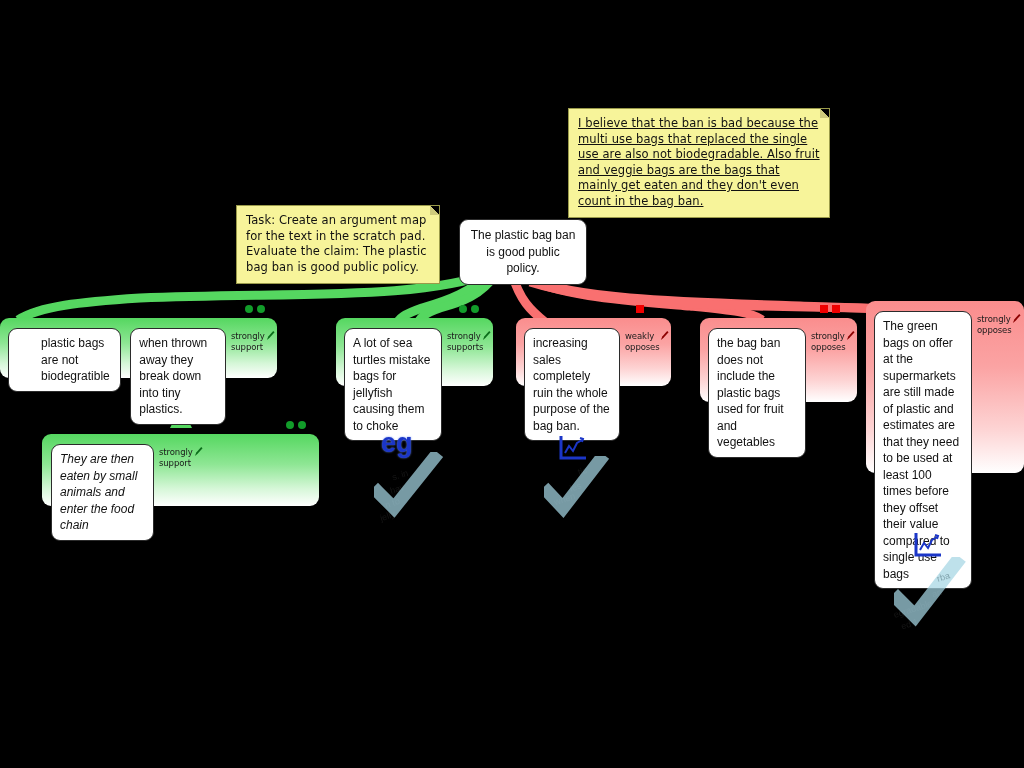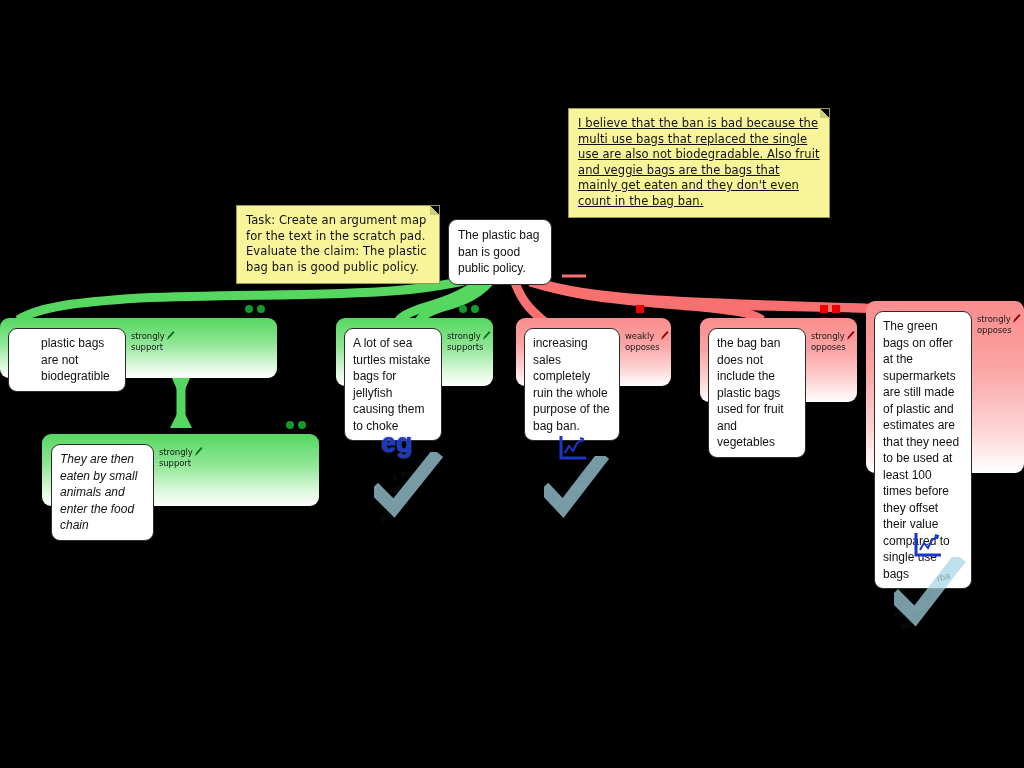--- a/index.html
+++ b/index.html
@@ -171,31 +171,34 @@
   <div class="sticky" style="left:568px; top:108px; width:262px;text-decoration:underline;">
     <span class="fold"></span>
     <span>I believe that the ban is bad because the multi use bags that replaced the single use are also not biodegradable. Also fruit and veggie bags are the bags that mainly get eaten and they don't even count in the bag ban.</span>
   </div>
 
   <div class="sticky" style="left:236px; top:205px; width:204px;">
     <span class="fold"></span>
     <span>Task: Create an argument map for the text in the scratch pad. Evaluate the claim: The plastic bag ban is good public policy.</span>
   </div>
 
-  <div class="claim" style="left:448px; top:219px; width:104px;">
+  <div class="claim" style="left:459px; top:219px; width:128px;text-align:center;">
     <span>The plastic bag ban is good public policy.</span>
   </div>
 
   <div class="marks green" style="left:245px; top:305px;">
     <i></i>
     <i></i>
   </div>
   <div class="group support" style="left:0px; top:318px; width:277px; height:60px;">
     <div class="reason" style="width:118px; margin-left:8px;padding-left:32px;">
       <span>plastic bags are not biodegratible</span>
+    </div>
+    <div class="reason" style="width:101px;">
+      <span>when thrown away they break down into tiny plastics.</span>
     </div>
     <div class="strength">
       <svg class="pencil" viewBox="0 0 10 12">
         <path d="M1,11 L2.5,7 L8,1 L9.5,2.5 L4,8.5 Z" fill="#0b6e1a"></path>
       </svg>
       <span>strongly support</span>
     </div>
   </div>
 
   <div class="marks green" style="left:286px; top:421px;">

